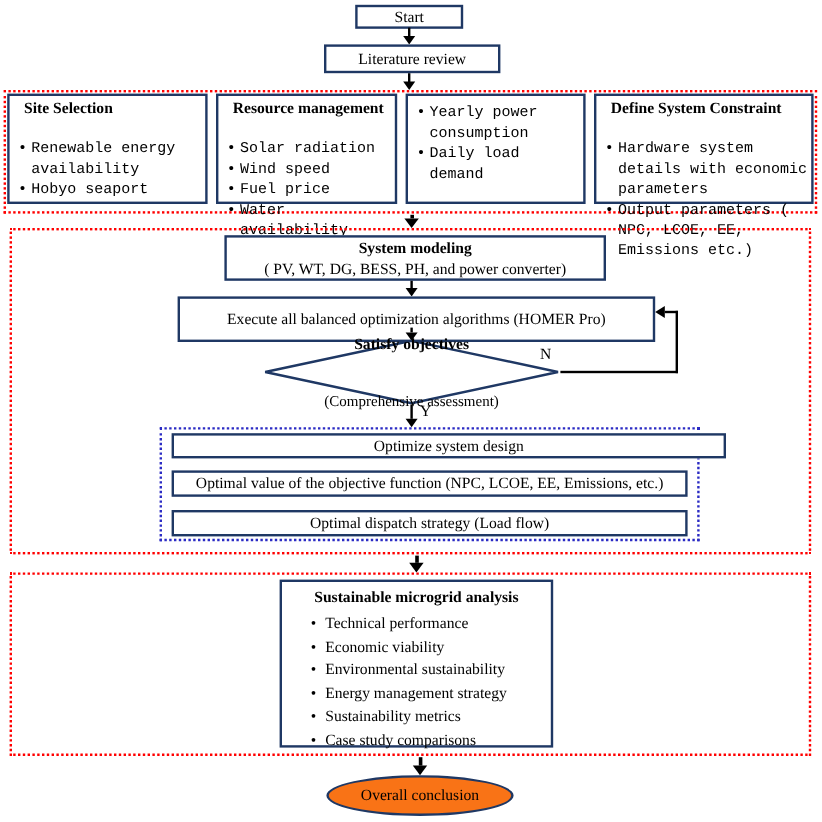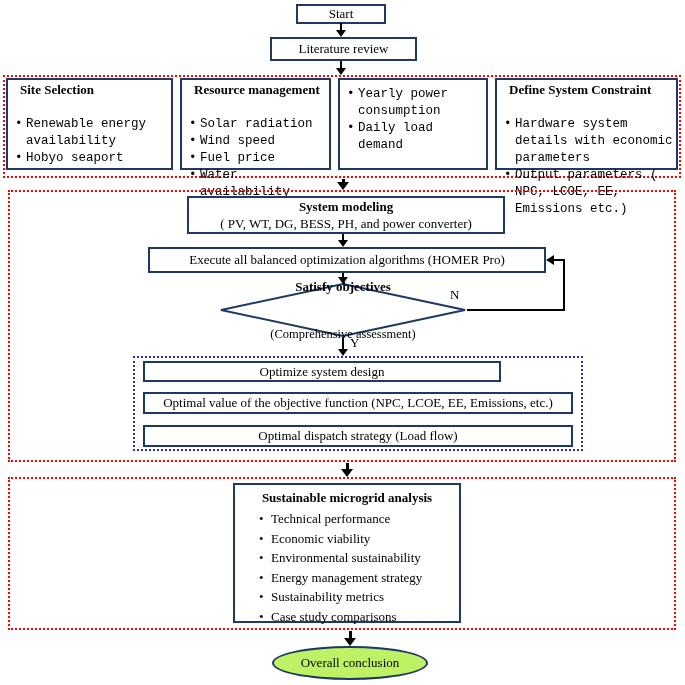--- a/index.html
+++ b/index.html
@@ -20,21 +20,21 @@
   ul.blist li { position: relative; padding-left: 11px; font-size: 12.5px; line-height: 17px; }
   ul.blist li::before { content: "\2022"; position: absolute; left: 0; top: 0; }
   ul.alist { list-style: none; margin: 3px 0 0 0; padding: 0 4px 0 24px; }
   ul.alist li { position: relative; padding-left: 12px; font-size: 13px; line-height: 19.5px; }
   ul.alist li::before { content: "\2022"; position: absolute; left: 0; top: 0; }
   .line { position: absolute; background: #000000; }
   .tri-down-s { position: absolute; width: 0; height: 0; border-left: 5px solid transparent; border-right: 5px solid transparent; border-top: 7px solid #000000; }
   .tri-down-b { position: absolute; width: 0; height: 0; border-left: 6px solid transparent; border-right: 6px solid transparent; border-top: 8px solid #000000; }
   .tri-left { position: absolute; width: 0; height: 0; border-top: 5px solid transparent; border-bottom: 5px solid transparent; border-right: 8px solid #000000; }
   .flow-label { position: absolute; font-size: 13px; }
-  .ellipse { position: absolute; border: 2px solid #1f3864; border-radius: 50%; background: #bef264; }
+  .ellipse { position: absolute; border: 2px solid #1f3864; border-radius: 50%; background: #f97316; }
 </style>
 </head>
 <body>
 
 <div class="navy-box center-box" style="left:296px; top:4px; width:90px; height:20px;">Start</div>
 
 <div>
   <div class="line" style="left:340px; top:23px; width:2px; height:8px;"></div>
   <div class="tri-down-s" style="left:336px; top:30px;"></div>
 </div>
@@ -91,21 +91,21 @@
 <div class="navy-box col-center" style="left:187px; top:196px; width:318px; height:38px;">
   <div style="font-weight:bold; font-size:13px; line-height:17px;">System modeling</div>
   <div style="font-size:13px; line-height:17px;">( PV, WT, DG, BESS, PH, and power converter)</div>
 </div>
 
 <div>
   <div class="line" style="left:342px; top:234px; width:2px; height:6px;"></div>
   <div class="tri-down-s" style="left:338px; top:240px;"></div>
 </div>
 
-<div class="navy-box center-box" style="left:148px; top:247px; width:398px; height:26px;">Execute all balanced optimization algorithms (HOMER Pro)</div>
+<div class="navy-box center-box" style="left:148px; top:247px; width:398px; height:38px;">Execute all balanced optimization algorithms (HOMER Pro)</div>
 
 <div>
   <div class="line" style="left:342px; top:273px; width:2px; height:4px;"></div>
   <div class="tri-down-s" style="left:338px; top:277px;"></div>
 </div>
 
 <div class="abs" style="left:219px; top:283px; width:248px; height:54px;">
   <svg width="248" height="54" style="position:absolute; left:0; top:0;">
     <polygon points="124,1 246,27 124,53 2,27" fill="#ffffff" stroke="#1f3864" stroke-width="2"></polygon>
   </svg>
@@ -124,21 +124,21 @@
 <div class="flow-label" style="left:450px; top:287px;">N</div>
 
 <div>
   <div class="line" style="left:342px; top:337px; width:2px; height:12px;"></div>
   <div class="tri-down-s" style="left:338px; top:349px;"></div>
 </div>
 <div class="flow-label" style="left:350px; top:335px;">Y</div>
 
 <div class="blue-dotted" style="left:133px; top:356px; width:450px; height:95px;"></div>
 
-<div class="navy-box center-box" style="left:143px; top:361px; width:358px; height:21px;">Optimize system design</div>
+<div class="navy-box center-box" style="left:143px; top:361px; width:462px; height:21px;">Optimize system design</div>
 <div class="navy-box center-box" style="left:143px; top:392px; width:430px; height:22px;">Optimal value of the objective function (NPC, LCOE, EE, Emissions, etc.)</div>
 <div class="navy-box center-box" style="left:143px; top:425px; width:430px; height:22px;">Optimal dispatch strategy (Load flow)</div>
 
 <div>
   <div class="line" style="left:346px; top:463px; width:3px; height:6px;"></div>
   <div class="tri-down-b" style="left:341px; top:469px;"></div>
 </div>
 
 <div class="red-dotted" style="left:8px; top:477px; width:668px; height:153px;"></div>
 

